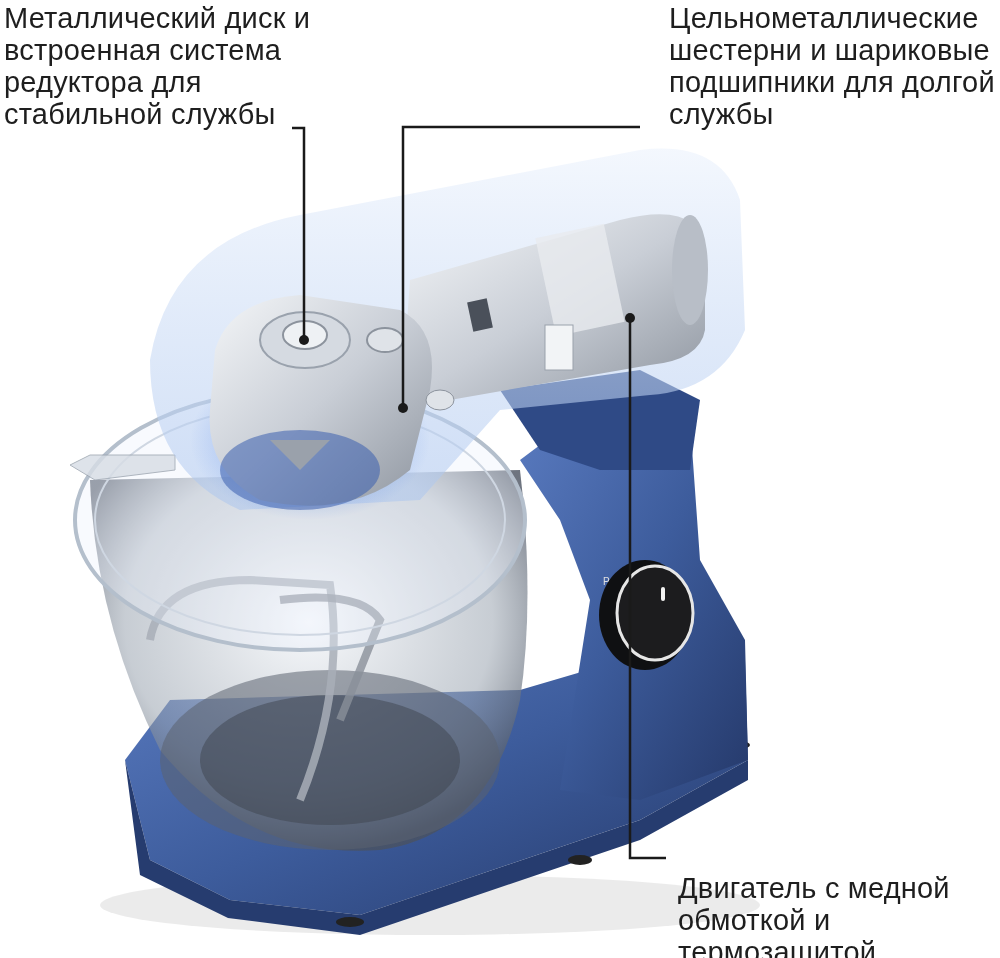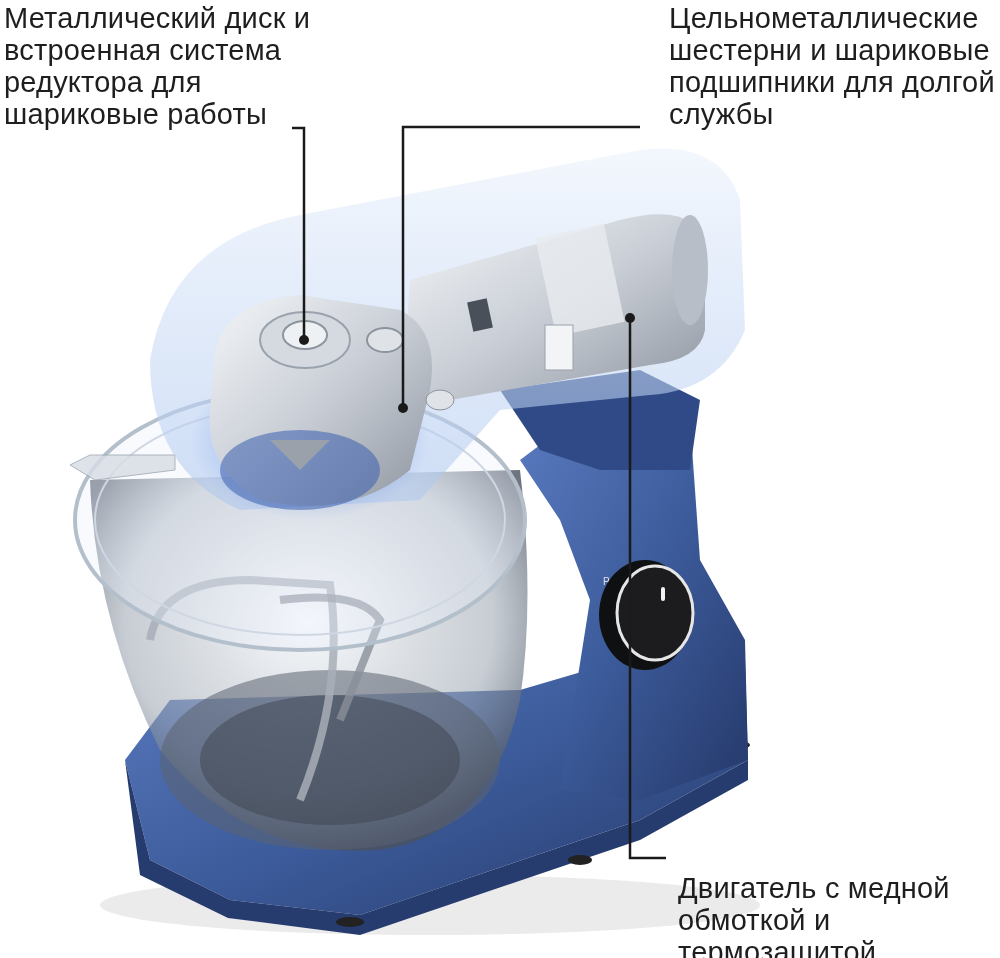--- a/index.html
+++ b/index.html
@@ -111,20 +111,20 @@
   </g>
   <g stroke="#1a1a1a" stroke-width="2.5" fill="none">
     <path d="M630 318 L630 858 L666 858"></path>
     <circle cx="630" cy="318" r="5" fill="#1a1a1a" stroke="none"></circle>
   </g>
 </svg>
 
 <div id="t1" class="callout-text">Металлический диск и
 встроенная система
 редуктора для
-шариковые работы</div>
+стабильной службы</div>
 <div id="t2" class="callout-text">Цельнометаллические
 шестерни и шариковые
 подшипники для долгой
 службы</div>
 <div id="t3" class="callout-text">Двигатель с медной
 обмоткой и
 термозащитой</div>
 
 </body></html>

